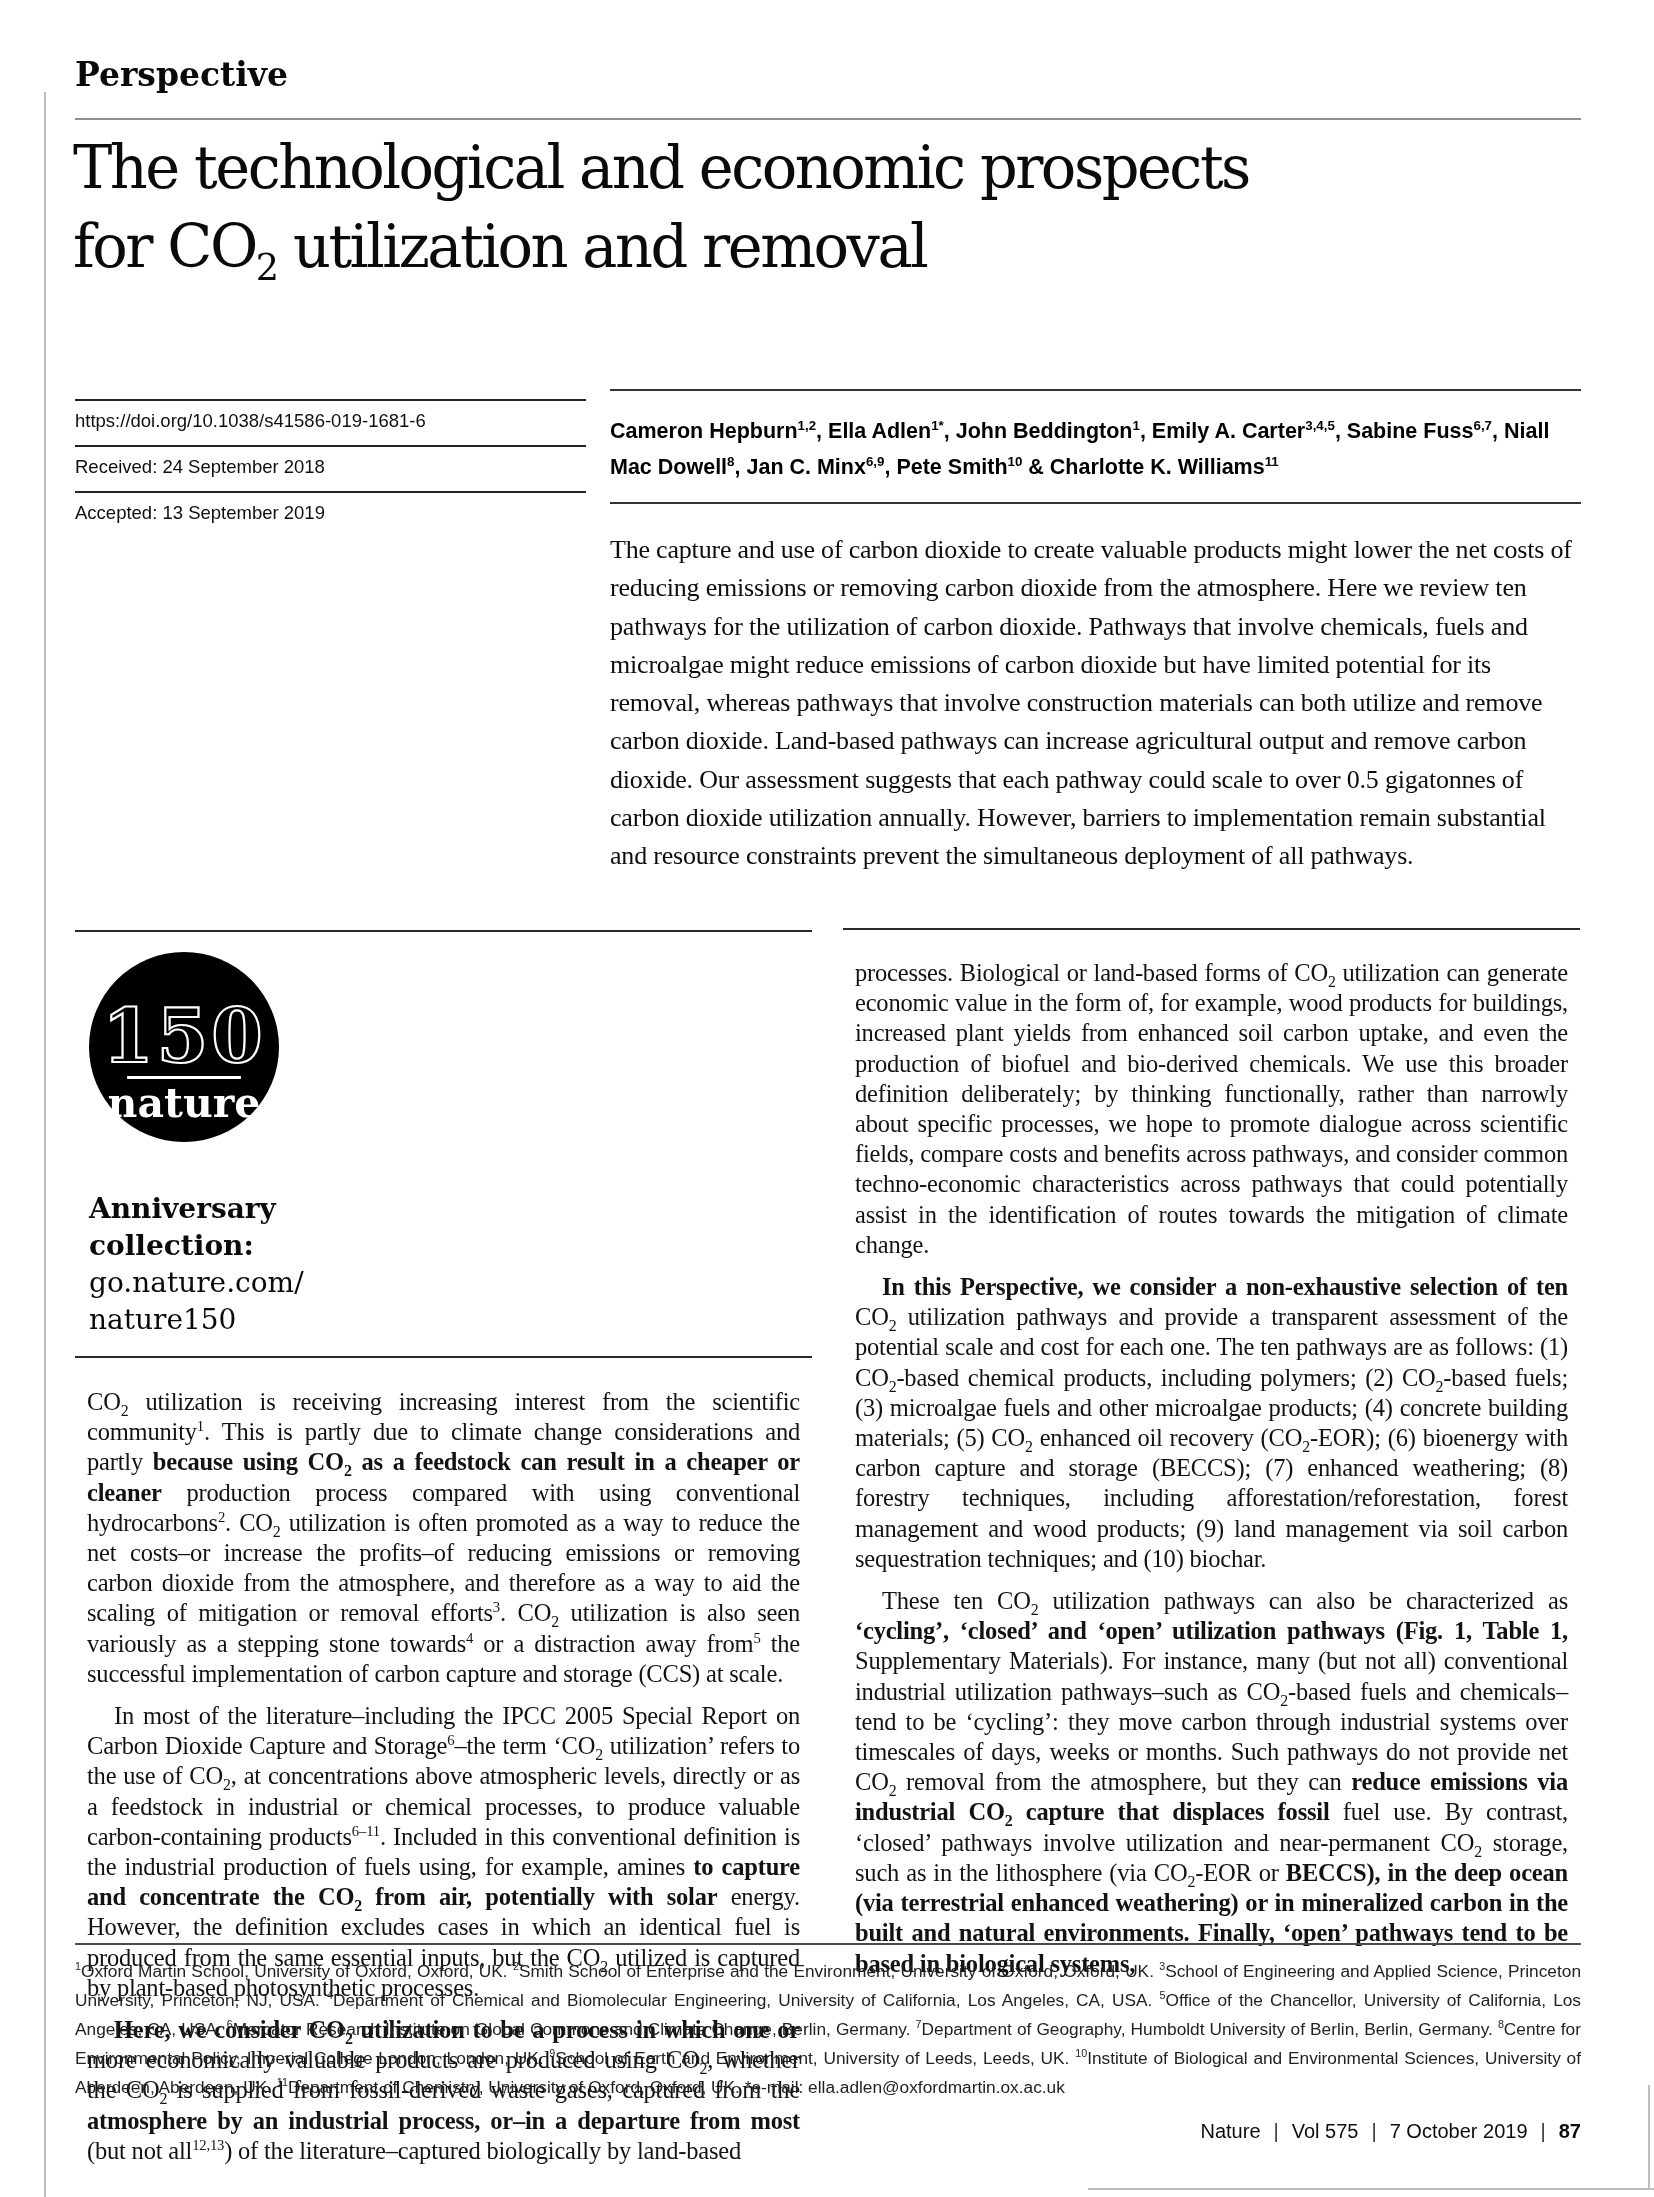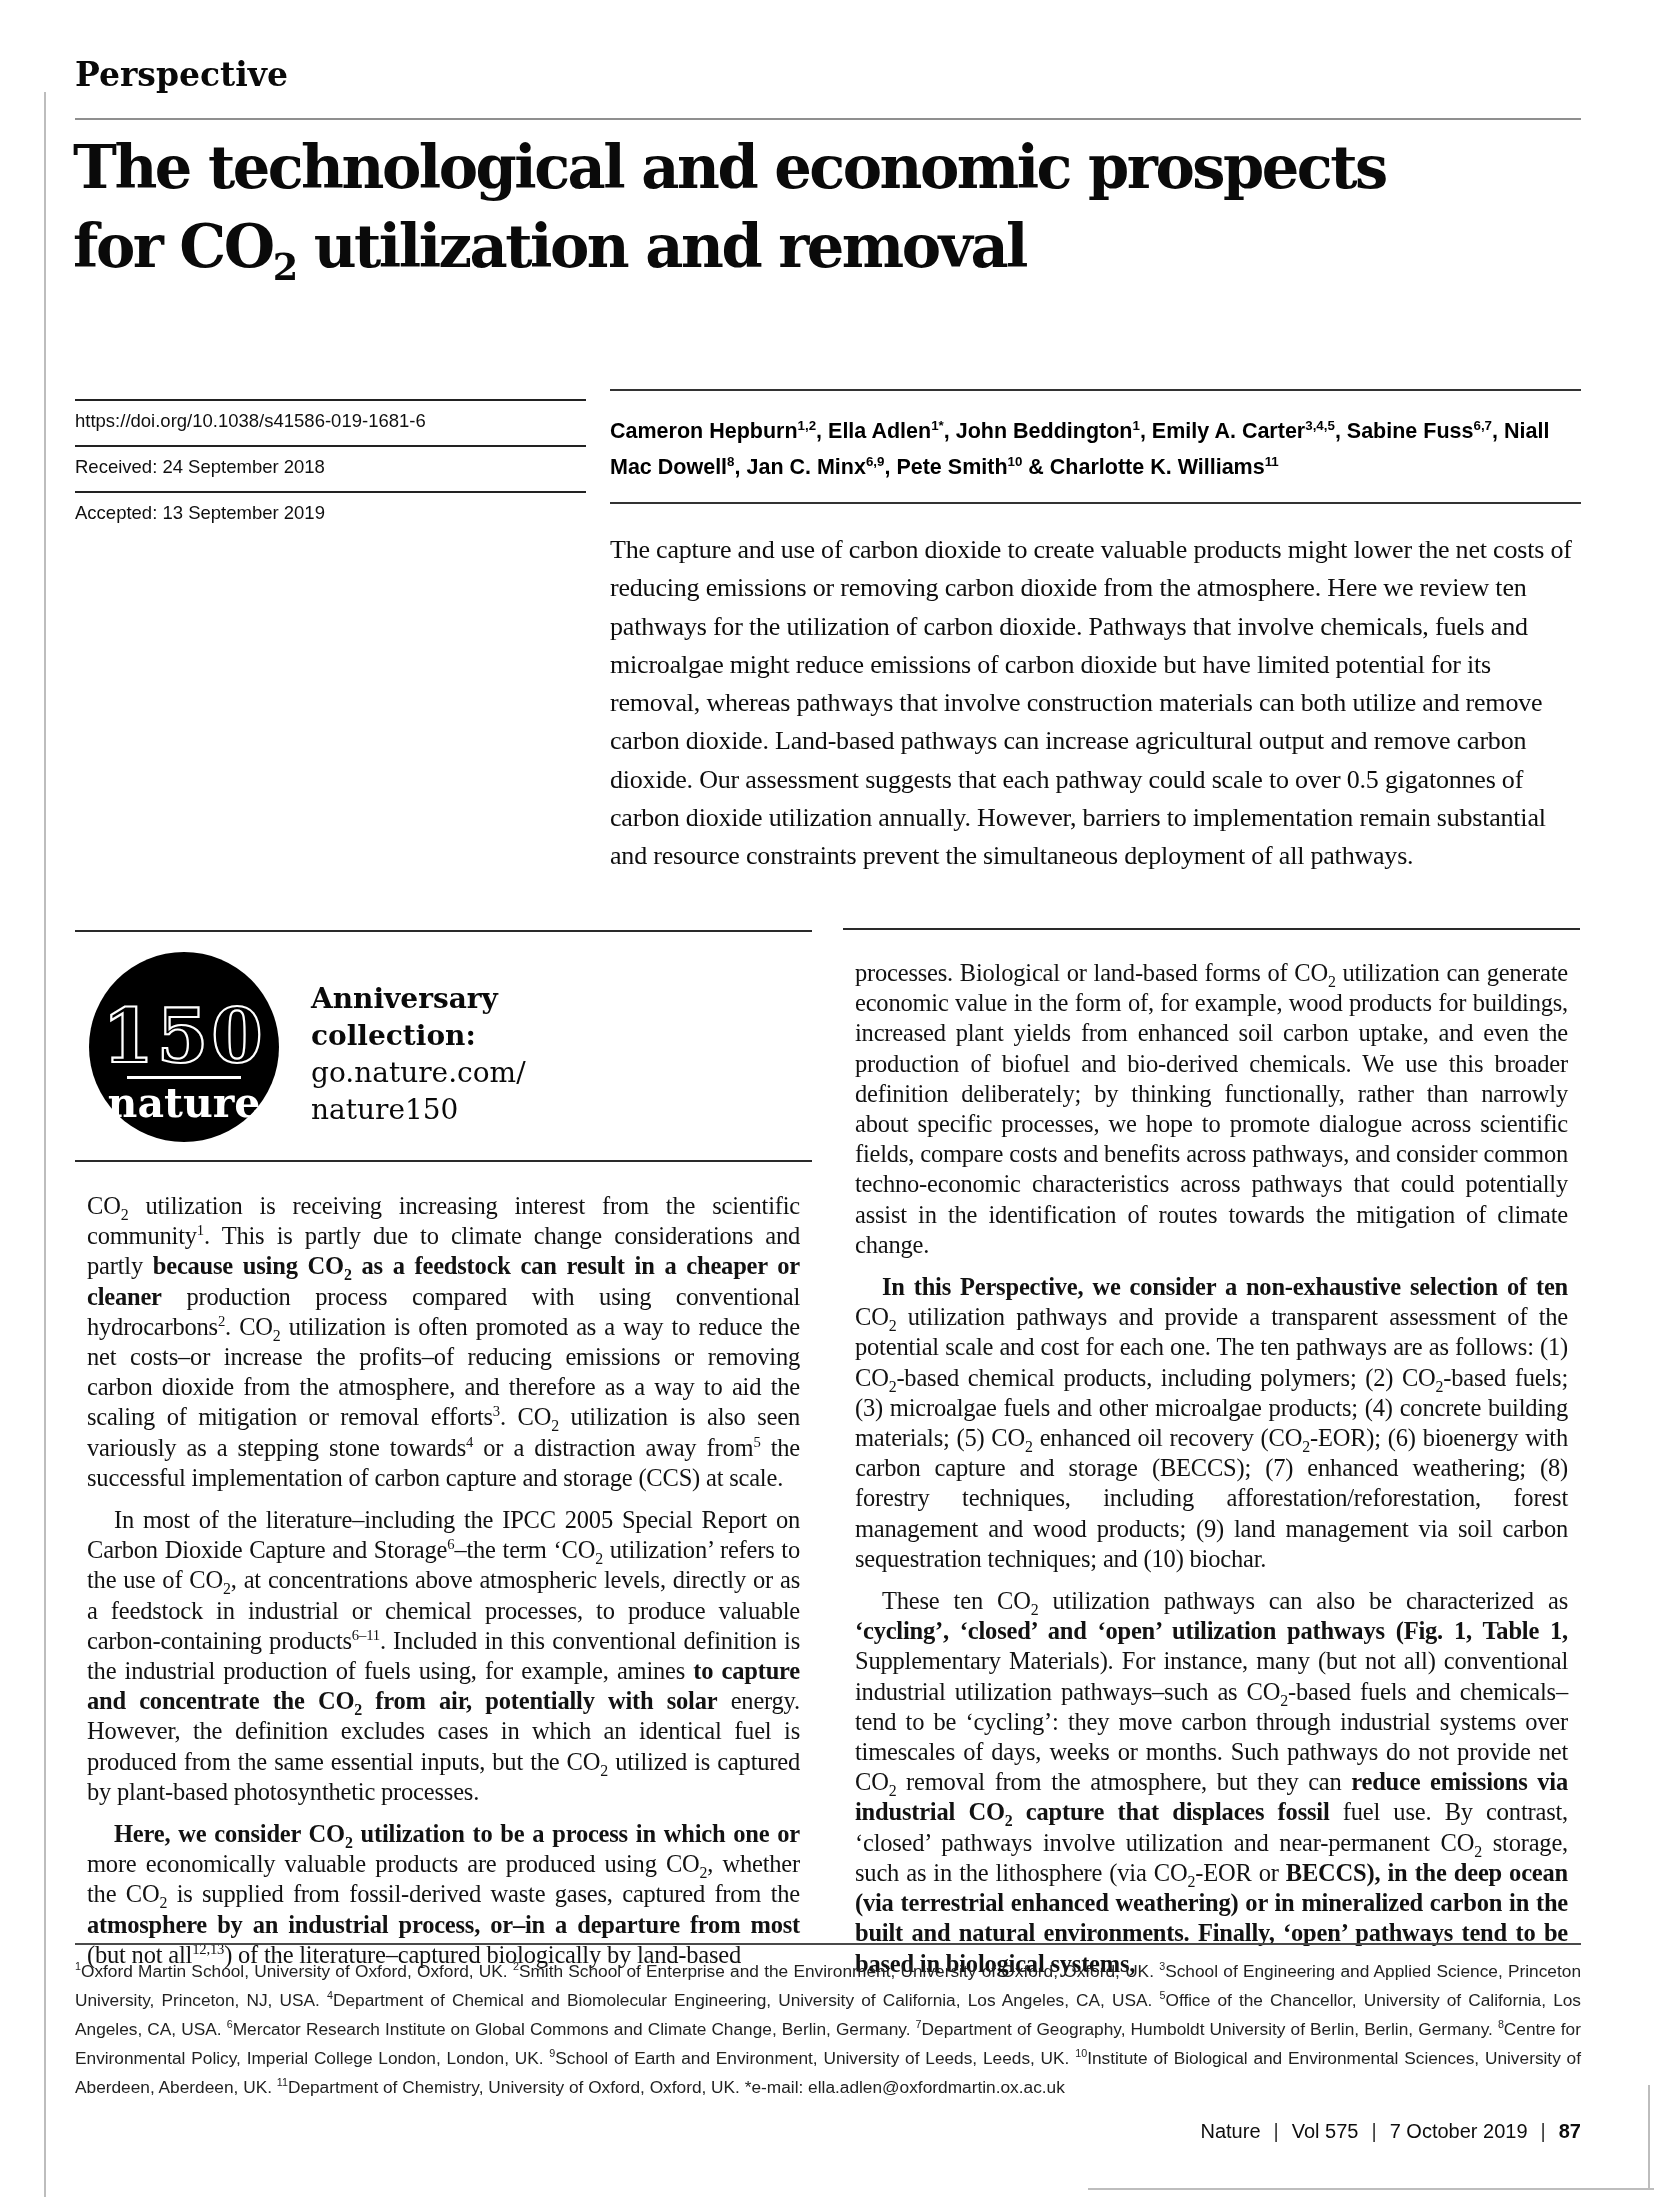--- a/index.html
+++ b/index.html
@@ -9,21 +9,21 @@
   .edge{position:absolute;background:#bdbdbd;}
   .edge-left{left:44px;top:92px;width:2px;height:2105px;}
   .edge-bottom{left:1088px;top:2188px;width:566px;height:2px;}
   .edge-right{left:1648px;top:2085px;width:2px;height:105px;}
 
   .kicker{position:absolute;left:75px;top:55px;font-family:"DejaVu Serif",serif;
           font-weight:bold;font-size:33px;color:#0a0a0a;}
   .rule{position:absolute;height:2px;background:#2a2a2a;}
   .rule-kicker{left:75px;top:118px;width:1506px;background:#8f8f8f;}
   .title{position:absolute;left:73px;top:128px;width:1530px;
-         font-family:"DejaVu Serif",serif;font-weight:bold;font-size:59px;
+         font-family:"DejaVu Serif",serif;font-weight:normal;font-size:59px;
          line-height:79px;letter-spacing:-2.5px;color:#0a0a0a;}
   .title sub{font-size:62%;line-height:0;}
 
   .meta{position:absolute;left:75px;top:399px;width:511px;
         font-family:"Liberation Sans",sans-serif;font-size:18.5px;color:#0f0f0f;}
   .meta .row{border-top:2px solid #222;padding:9px 0 13px 0;}
 
   .authors{position:absolute;left:610px;top:389px;width:971px;
            border-top:2px solid #333;padding-top:20px;
            font-family:"Liberation Sans",sans-serif;font-weight:bold;
@@ -31,21 +31,21 @@
   .authors sup{font-size:62%;}
 
   .abstract{position:absolute;left:610px;top:502px;width:971px;
             border-top:2px solid #333;padding-top:27px;
             font-size:26px;line-height:38.3px;letter-spacing:-0.2px;color:#0d0d0d;}
 
   .col{position:absolute;width:737px;border-top:2px solid #2a2a2a;}
   .col-left{left:75px;top:930px;}
   .col-right{left:843px;top:928px;padding-top:16px;}
 
-  .logo-row{display:flex;gap:32px;padding:20px 0 0 14px;align-items:flex-start;}
+  .logo-row{display:flex;gap:20px;padding:20px 0 0 14px;align-items:flex-start;flex-direction:column;}
   .logo-circle{flex:0 0 auto;width:190px;height:190px;}
   .anniv{padding-top:28px;font-family:"DejaVu Serif",serif;font-size:28px;line-height:37px;color:#0a0a0a;}
   .anniv .bold-line{font-weight:bold;display:block;}
   .anniv .link-line{display:block;}
   .rule-mid{border-top:2px solid #2a2a2a;margin-top:18px;}
   .paras{padding-top:17px;}
 
   .bodytext p{margin:12px;font-size:24.5px;line-height:30.2px;letter-spacing:-0.2px;
               text-align:justify;color:#121212;}
   .bodytext p + p{text-indent:27px;}

